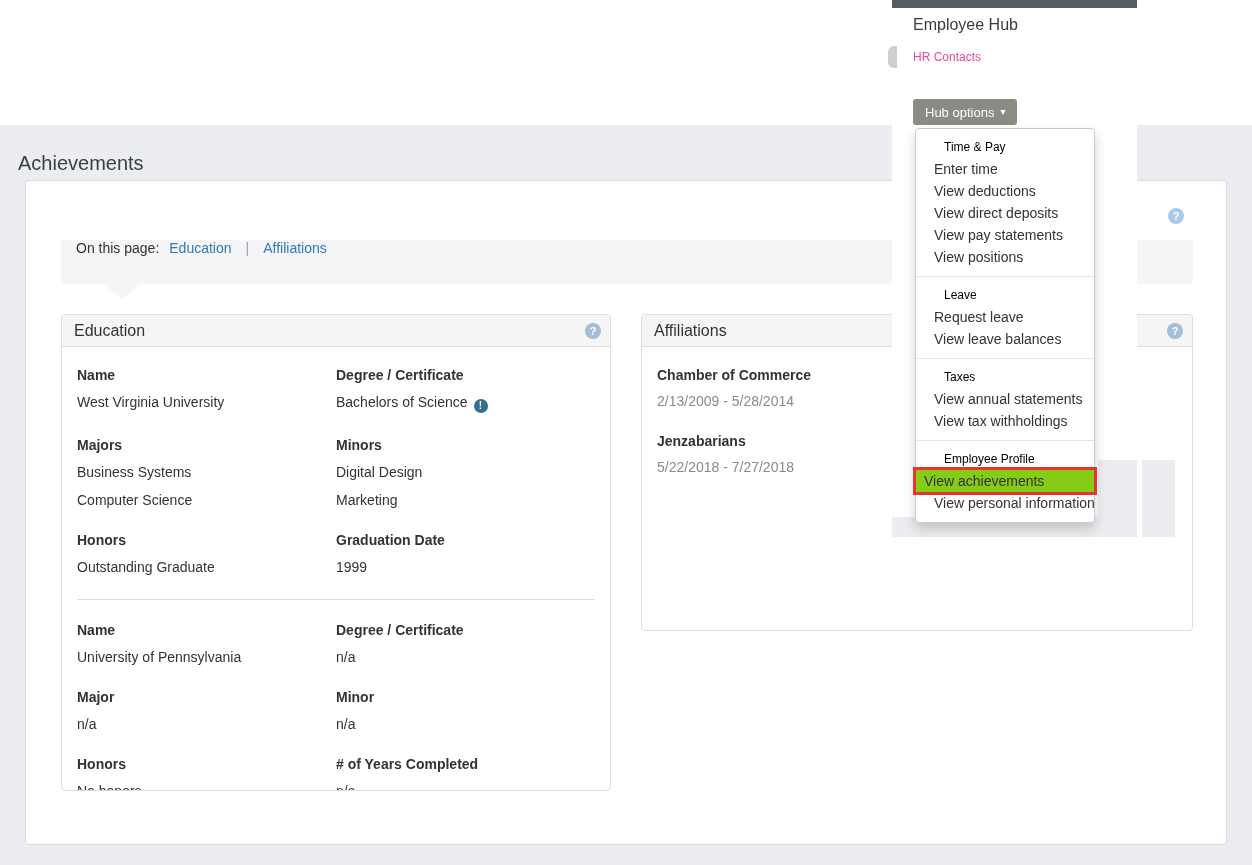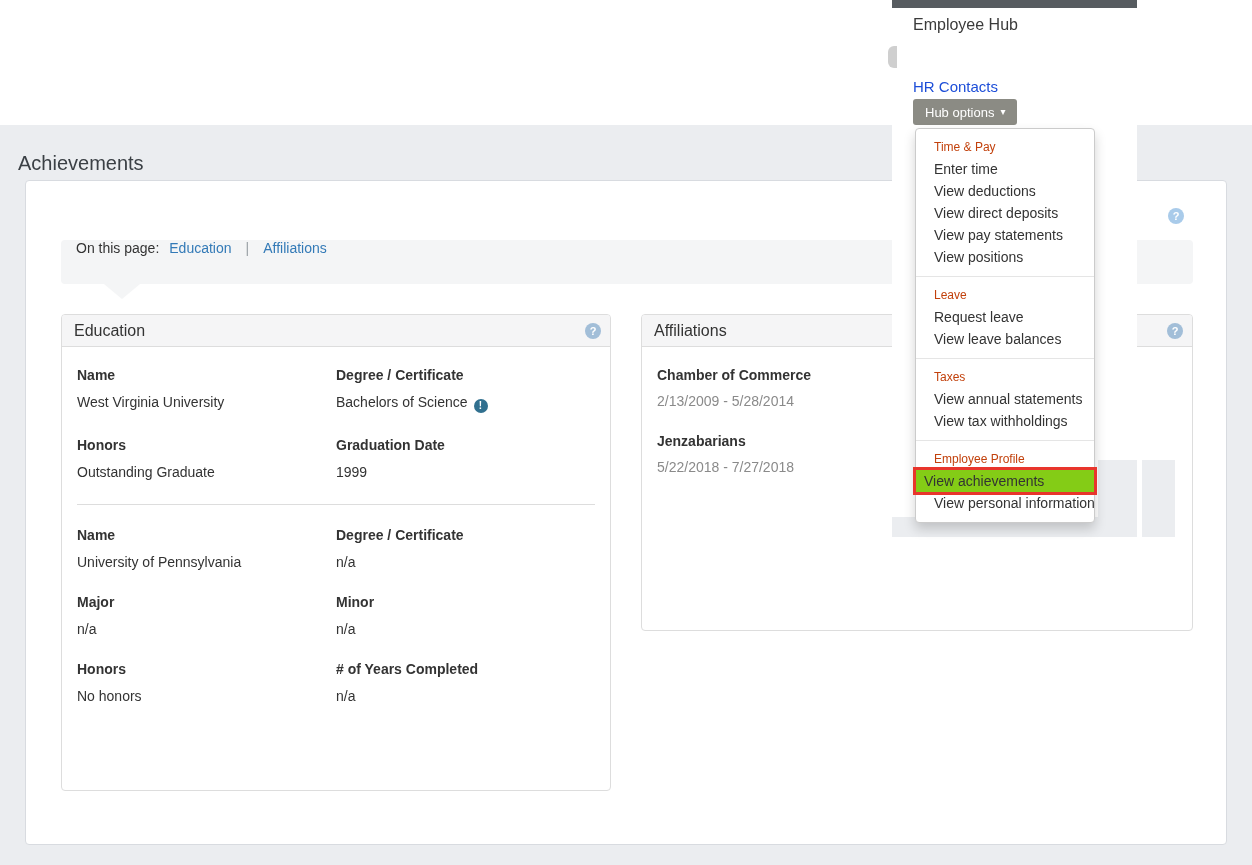--- a/index.html
+++ b/index.html
@@ -56,21 +56,21 @@
     display:inline-block; width:14px; height:14px; border-radius:50%;
     background:#31708f; color:#fff; font-size:10px; font-weight:bold;
     text-align:center; line-height:14px; margin-left:6px; vertical-align:-2px; cursor:pointer;
   }
   .aff-name { font-weight:bold; font-size:14px; color:#333; margin-bottom:10px; }
   .aff-dates { font-size:14px; color:#8a8a8a; margin-bottom:24px; }
   
   .hub-card { position:absolute; left:892px; top:0; width:245px; height:537px; background:#fff; z-index:10; }
   .hub-accent-bar { position:absolute; left:0; top:0; width:245px; height:8px; background:#575c60; }
   .hub-title { position:absolute; left:21px; top:16px; font-size:16px; color:#3b3b3b; }
-  .hub-link { position:absolute; left:21px; top:50px; font-size:15px; color:#1d4ed8; cursor:pointer; text-decoration:none;margin-top:28px; }
+  .hub-link { position:absolute; left:21px; top:50px; font-size:12px; color:#ec4899; cursor:pointer; text-decoration:none; }
   .side-tab {
     position:absolute; left:-4px; top:46px; width:9px; height:22px;
     background:#cfcfcf; border-radius:6px 0 0 6px;
   }
   .hub-btn {
     position:absolute; left:21px; top:99px; height:26px;
     background:#8b8b84; color:#fff; font-size:13px; font-weight:normal;
     border:none; border-radius:3px; padding:0 12px; cursor:pointer;
     display:flex; align-items:center; gap:6px;
     font-family:"Liberation Sans", sans-serif;
@@ -79,21 +79,21 @@
   .hub-card-bottom { position:absolute; left:0; top:517px; width:245px; height:20px; background:#ebedf0; }
   .side-gray-patch { position:absolute; left:1098px; top:460px; width:77px; height:77px; background:#ebedf0; z-index:11; }
   .side-white-strip { position:absolute; left:1137px; top:460px; width:5px; height:77px; background:#ffffff; z-index:12; }
   
   .dropdown {
     position:absolute; left:915px; top:128px; width:180px;
     background:#fff; border:1px solid #cbcbcb; border-radius:4px;
     box-shadow:0 6px 12px rgba(0,0,0,0.18);
     padding:8px 0; z-index:20;
   }
-  .menu-header { font-size:12px; color:#c2410c; padding:3px 18px 4px 18px; }
+  .menu-header { font-size:12px; color:#000000; padding:3px 18px 4px 28px; }
   .menu-item { font-size:14px; color:#333; padding:3px 18px; cursor:pointer; white-space:nowrap; }
   .menu-item.highlighted {
     background:#84cc16;
     outline:3px solid #e8352c;
     padding-left:8px;
   }
   .menu-divider { height:1px; background:#e5e5e5; margin:8px 0; }
 </style>
 </head>
 <body>
@@ -119,20 +119,32 @@
     </div>
     <div class="panel-body" id="edu-body">
         <div class="field-row">
           <div class="field-col">
             <div class="field-label">Name</div>
             <div class="field-value">West Virginia University</div>
           </div>
           <div class="field-col">
             <div class="field-label">Degree / Certificate</div>
             <div class="field-value">Bachelors of Science<span class="info-dot">!</span></div>
+          </div>
+        </div>
+        <div class="field-row">
+          <div class="field-col">
+            <div class="field-label">Majors</div>
+            <div class="field-value">Business Systems</div>
+            <div class="field-value">Computer Science</div>
+          </div>
+          <div class="field-col">
+            <div class="field-label">Minors</div>
+            <div class="field-value">Digital Design</div>
+            <div class="field-value">Marketing</div>
           </div>
         </div>
         <div class="field-row">
           <div class="field-col">
             <div class="field-label">Honors</div>
             <div class="field-value">Outstanding Graduate</div>
           </div>
           <div class="field-col">
             <div class="field-label">Graduation Date</div>
             <div class="field-value">1999</div>

